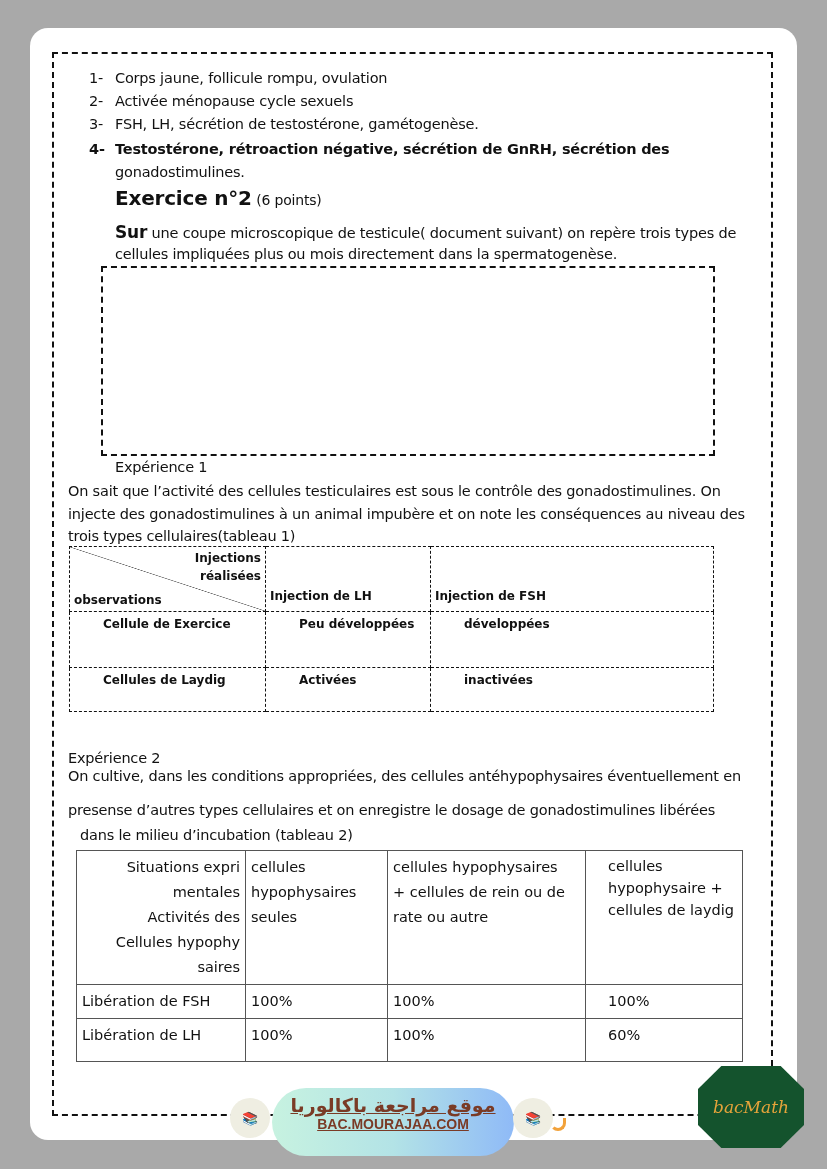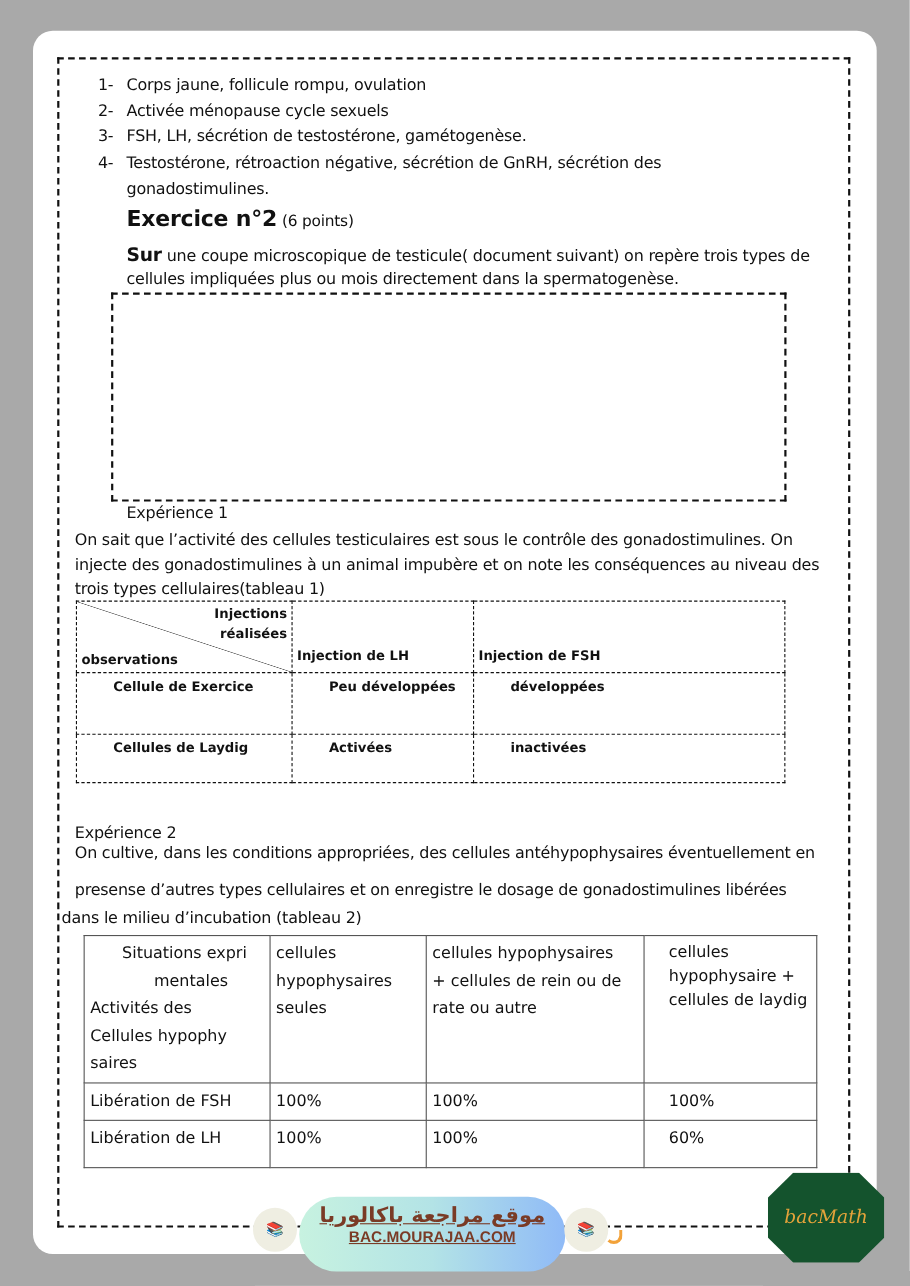--- a/index.html
+++ b/index.html
@@ -78,21 +78,21 @@
 
 <div class="txt" style="left:89px; top:70px;">
   <span class="item-num">1-</span><span>Corps jaune, follicule rompu, ovulation</span>
 </div>
 <div class="txt" style="left:89px; top:93px;">
   <span class="item-num">2-</span><span>Activée ménopause cycle sexuels</span>
 </div>
 <div class="txt" style="left:89px; top:116px;">
   <span class="item-num">3-</span><span>FSH, LH, sécrétion de testostérone, gamétogenèse.</span>
 </div>
-<div class="txt" style="left:89px; top:141px;">
+<div class="txt" style="left:89px; top:141px;font-weight:bold;">
   <span class="item-num">4-</span><span>Testostérone, rétroaction négative, sécrétion de GnRH, sécrétion des</span>
 </div>
 <div class="txt" style="left:115px; top:164px;">gonadostimulines.</div>
 
 <div class="txt" style="left:115px; top:186px;">
   <span class="ex-title">Exercice n°2</span>
   <span class="ex-points">(6 points)</span>
 </div>
 <div class="txt" style="left:115px; top:222px;">
   <span class="dropcap">Sur</span>
@@ -129,26 +129,26 @@
     <td class="cell c0">Cellules de Laydig</td>
     <td class="cell c1">Activées</td>
     <td class="cell c2">inactivées</td>
   </tr>
 </tbody>
   </table>
 
 <div class="txt" style="left:68px; top:750px;">Expérience 2</div>
 <div class="txt" style="left:68px; top:768px;">On cultive, dans les conditions appropriées, des cellules antéhypophysaires éventuellement en</div>
 <div class="txt" style="left:68px; top:802px;">presense d’autres types cellulaires et on enregistre le dosage de gonadostimulines libérées</div>
-<div class="txt" style="left:56px; top:827px;">dans le milieu d’incubation (tableau 2)</div>
+<div class="txt" style="left:80px; top:827px;">dans le milieu d’incubation (tableau 2)</div>
 
 <table class="t2">
   <tbody>
       <tr class="r0">
-    <td style="width:158px; text-align:left;margin-left:35px;">
+    <td style="width:158px; text-align:right;margin-left:35px;">
       <div style="padding-left:29px;">Situations expri</div>
       <div style="padding-left:58px;">mentales</div>
       <div>Activités des</div>
       <div>Cellules hypophy</div>
       <div>saires</div>
     </td>
     <td style="width:131px;">
       <div>cellules</div>
       <div>hypophysaires</div>
       <div>seules</div>

